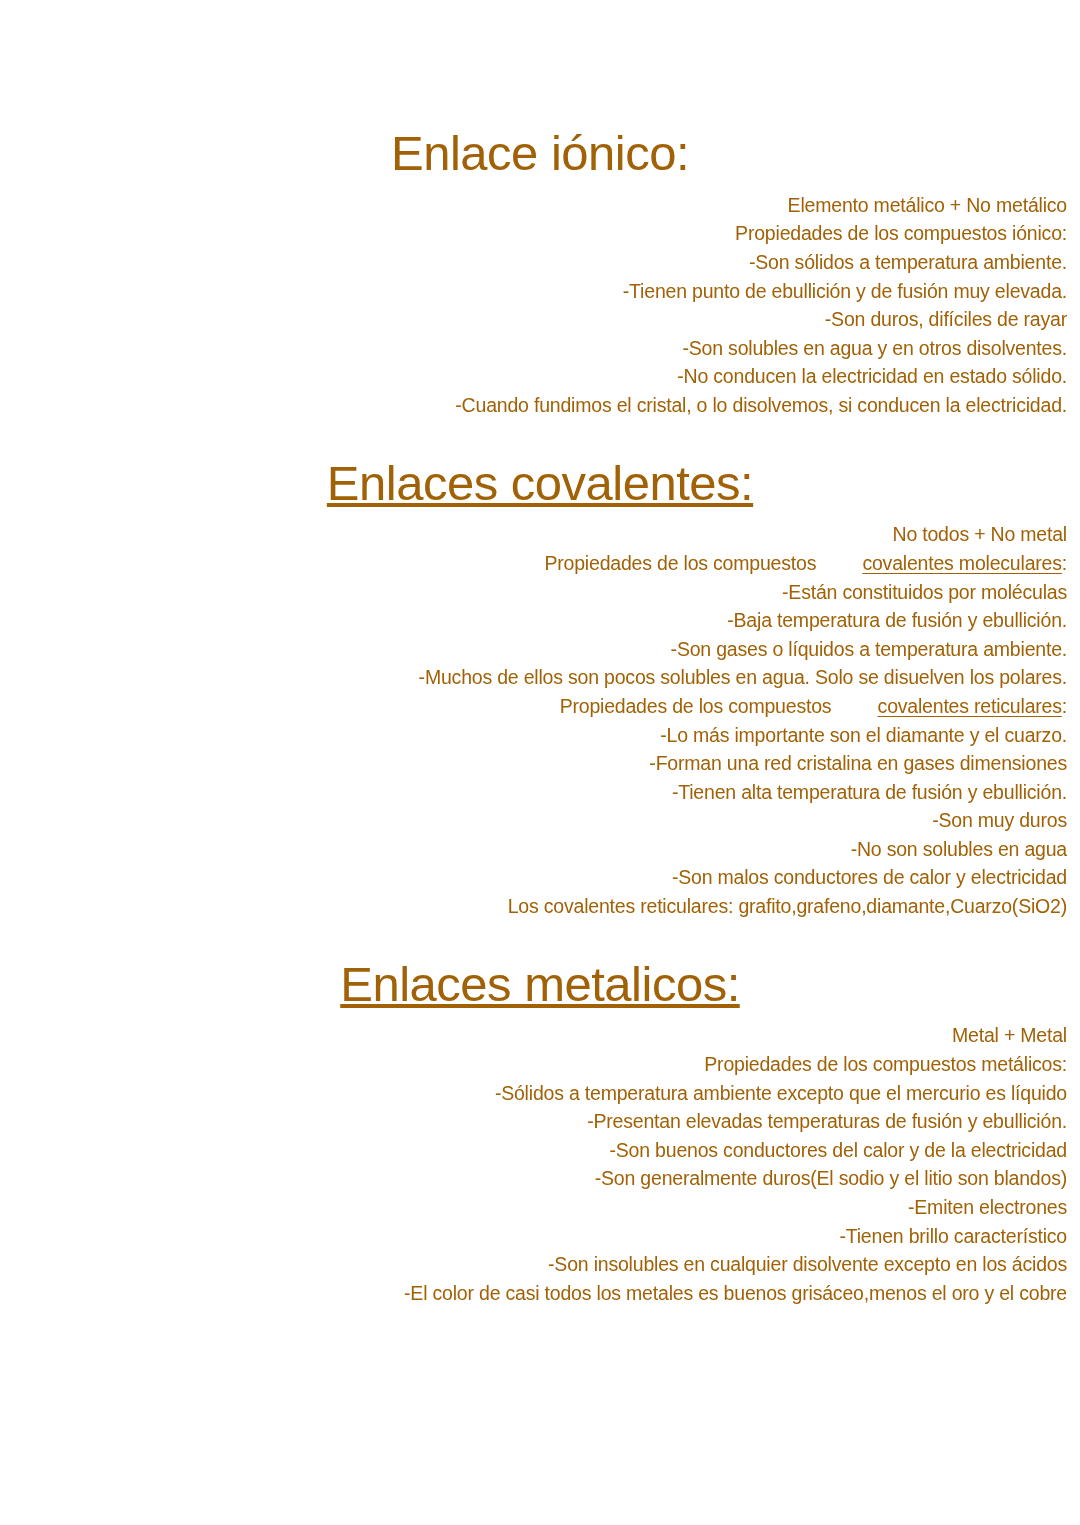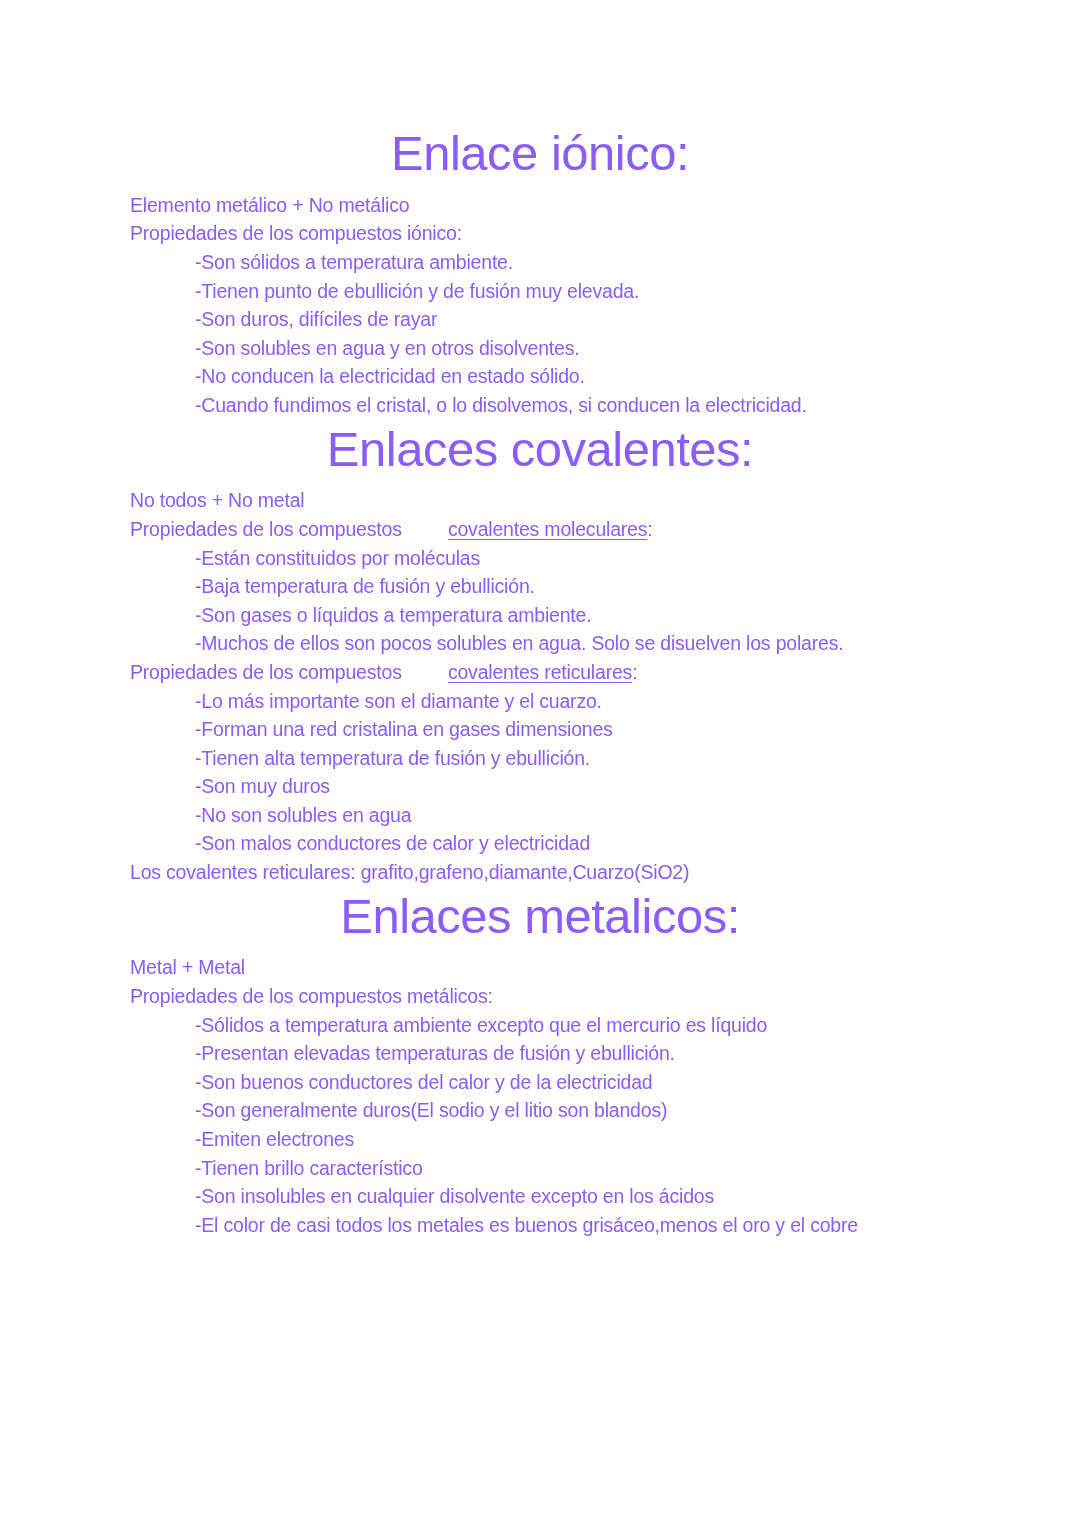--- a/index.html
+++ b/index.html
@@ -5,43 +5,46 @@
   html, body {
     margin: 0;
     padding: 0;
     background: #ffffff;
   }
   .page {
     position: relative;
     width: 1080px;
     height: 1525px;
     background: #ffffff;
-    color: #8b5cf6;
+    color: #a16207;
     font-family: "Liberation Sans", sans-serif;
     box-sizing: border-box;
     padding-top: 124px;
     overflow: hidden;
   }
   .section h1 {
     font-family: "Liberation Sans", sans-serif;
     font-size: 49px;
     font-weight: 400;
     line-height: 1.2;
     text-align: center;
     margin: 0 0 8px 0;
     letter-spacing: -0.5px;
   }
   .section + .section h1 {
+    margin-top: 34px;
+    text-decoration: underline;
   }
   .lines {
     padding-left: 130px;
     padding-right: 13px;
     font-size: 19.5px;
     line-height: 28.6px;
     letter-spacing: -0.2px;
+    text-align: right;
   }
   .line {
     white-space: nowrap;
   }
   .line.indent {
     padding-left: 65px;
   }
   .underline {
     text-decoration: underline;
     text-underline-offset: 3px;

